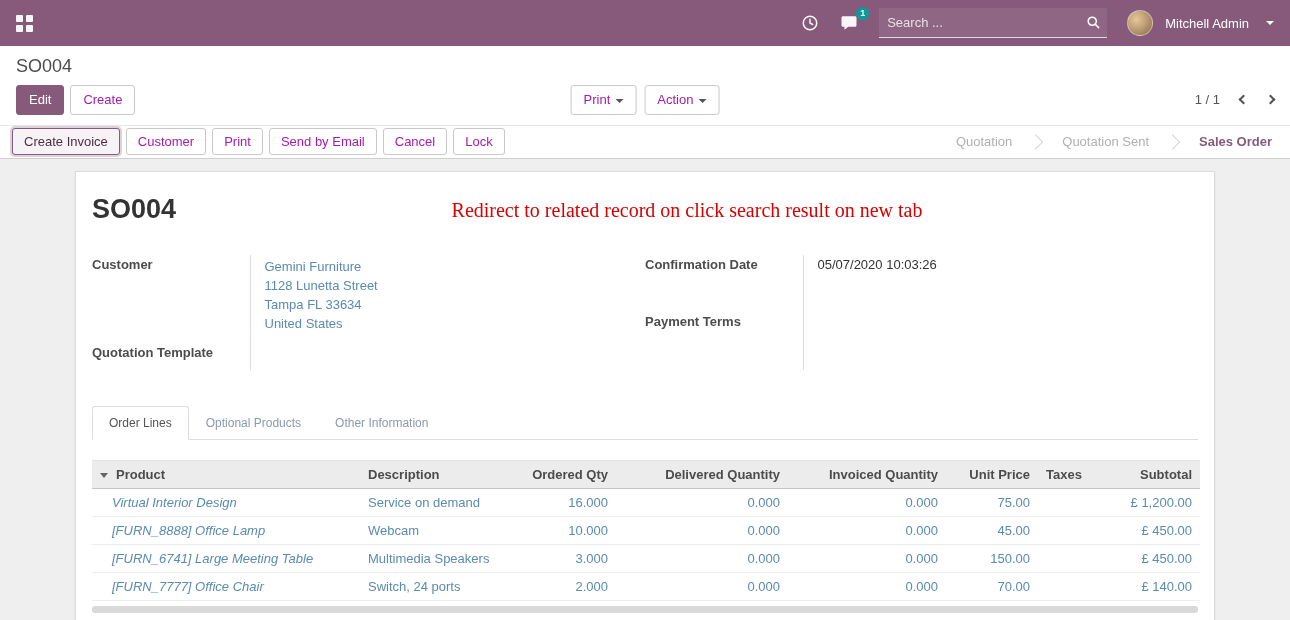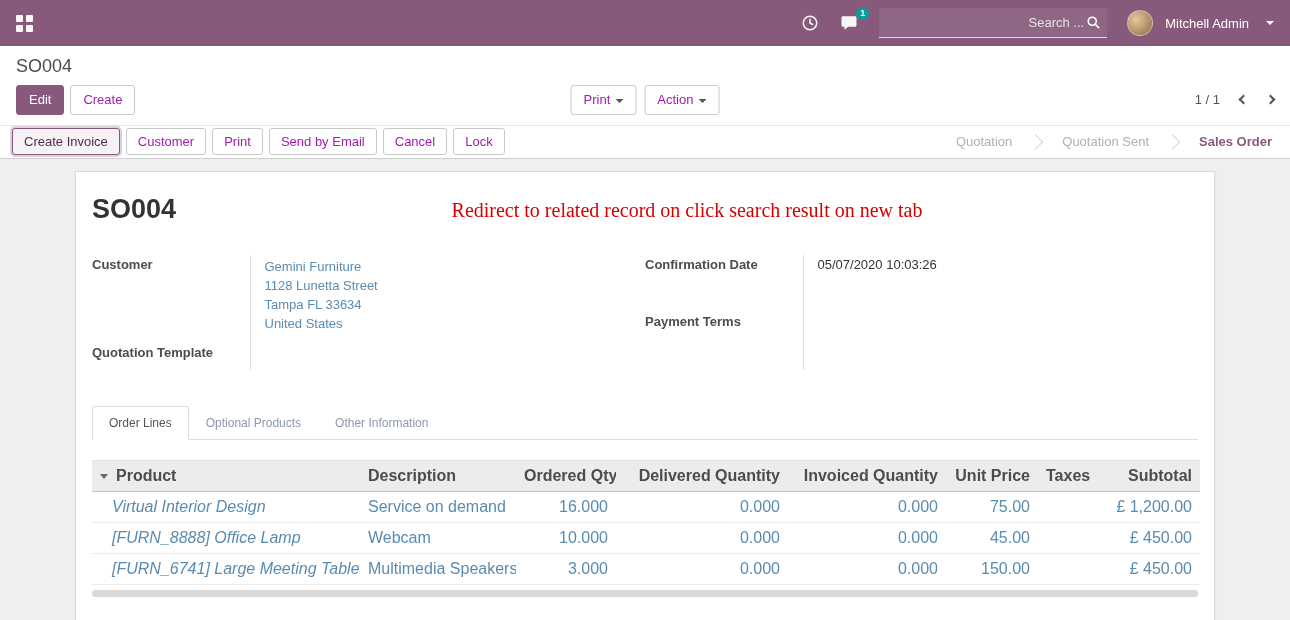--- a/index.html
+++ b/index.html
@@ -30,21 +30,21 @@
     position:absolute;top:-7px;right:-10px;background:var(--badge-teal);
     color:#fff;font-size:9px;line-height:1;padding:2px 4px;border-radius:8px;font-weight:bold;
   }
   .nav-search{
     display:flex;align-items:center;width:228px;height:30px;
     background:rgba(255,255,255,.08);border-bottom:1px solid rgba(255,255,255,.75);
     padding:0 6px;
   }
   .search-input{
     flex:1;background:transparent;border:none;outline:none;color:#fff;
-    font-size:13px;font-family:"Liberation Sans",sans-serif;cursor:text;text-align:right;
+    font-size:13px;font-family:"Liberation Sans",sans-serif;cursor:text;
   }
   .search-input::placeholder{color:rgba(255,255,255,.8);}
   .search-btn{display:inline-flex;cursor:pointer;}
   .user-menu{display:flex;align-items:center;gap:12px;cursor:pointer;}
   .avatar{
     width:26px;height:26px;border-radius:50%;
     background:radial-gradient(circle at 35% 35%, #e6c79a, #8a6a4a);
     border:1px solid rgba(255,255,255,.4);
   }
   .user-name{font-size:13px;color:#fff;}
@@ -117,21 +117,21 @@
   .tabs{display:flex;margin-top:36px;border-bottom:1px solid #ddd;}
   .tab{
     padding:9px 16px;font-size:12px;color:#8a99ae;cursor:pointer;margin-bottom:-1px;
     border:1px solid transparent;
   }
   .tab.active{
     background:#fff;border:1px solid #ddd;border-bottom:1px solid #fff;color:#555;
     border-top-left-radius:3px;border-top-right-radius:3px;
   }
 
-  table.olines{width:100%;border-collapse:collapse;margin-top:20px;font-size:16px;table-layout:fixed;}
+  table.olines{width:100%;border-collapse:collapse;margin-top:20px;font-size:13px;table-layout:fixed;}
   .olines th{
     background:#ececec;border-top:1px solid #e2e2e2;border-bottom:1px solid #c4c4c4;
     padding:6px 8px;font-weight:bold;color:#4c4c4c;text-align:left;white-space:nowrap;overflow:hidden;
     cursor:pointer;
   }
   .olines th.num{text-align:right;}
   .olines td{padding:6px 8px;border-bottom:1px solid #ededed;color:var(--link);white-space:nowrap;overflow:hidden;}
   .olines td.num{text-align:right;}
   .olines td.prod{padding-left:20px;font-style:italic;}
   .cell-link{color:var(--link);cursor:pointer;}
@@ -313,18 +313,28 @@
         <tr>
           <td class="prod"><span class="cell-link">[FURN_6741] Large Meeting Table</span></td>
           <td><span class="cell-link">Multimedia Speakers</span></td>
           <td class="num">3.000</td>
           <td class="num">0.000</td>
           <td class="num">0.000</td>
           <td class="num">150.00</td>
           <td></td>
           <td class="num">£ 450.00</td>
         </tr>
+        <tr>
+          <td class="prod"><span class="cell-link">[FURN_7777] Office Chair</span></td>
+          <td><span class="cell-link">Switch, 24 ports</span></td>
+          <td class="num">2.000</td>
+          <td class="num">0.000</td>
+          <td class="num">0.000</td>
+          <td class="num">70.00</td>
+          <td></td>
+          <td class="num">£ 140.00</td>
+        </tr>
       </tbody>
     </table>
     <div class="scroll-strip"></div>
 
   </div>
 </div>
 
 </body></html>

